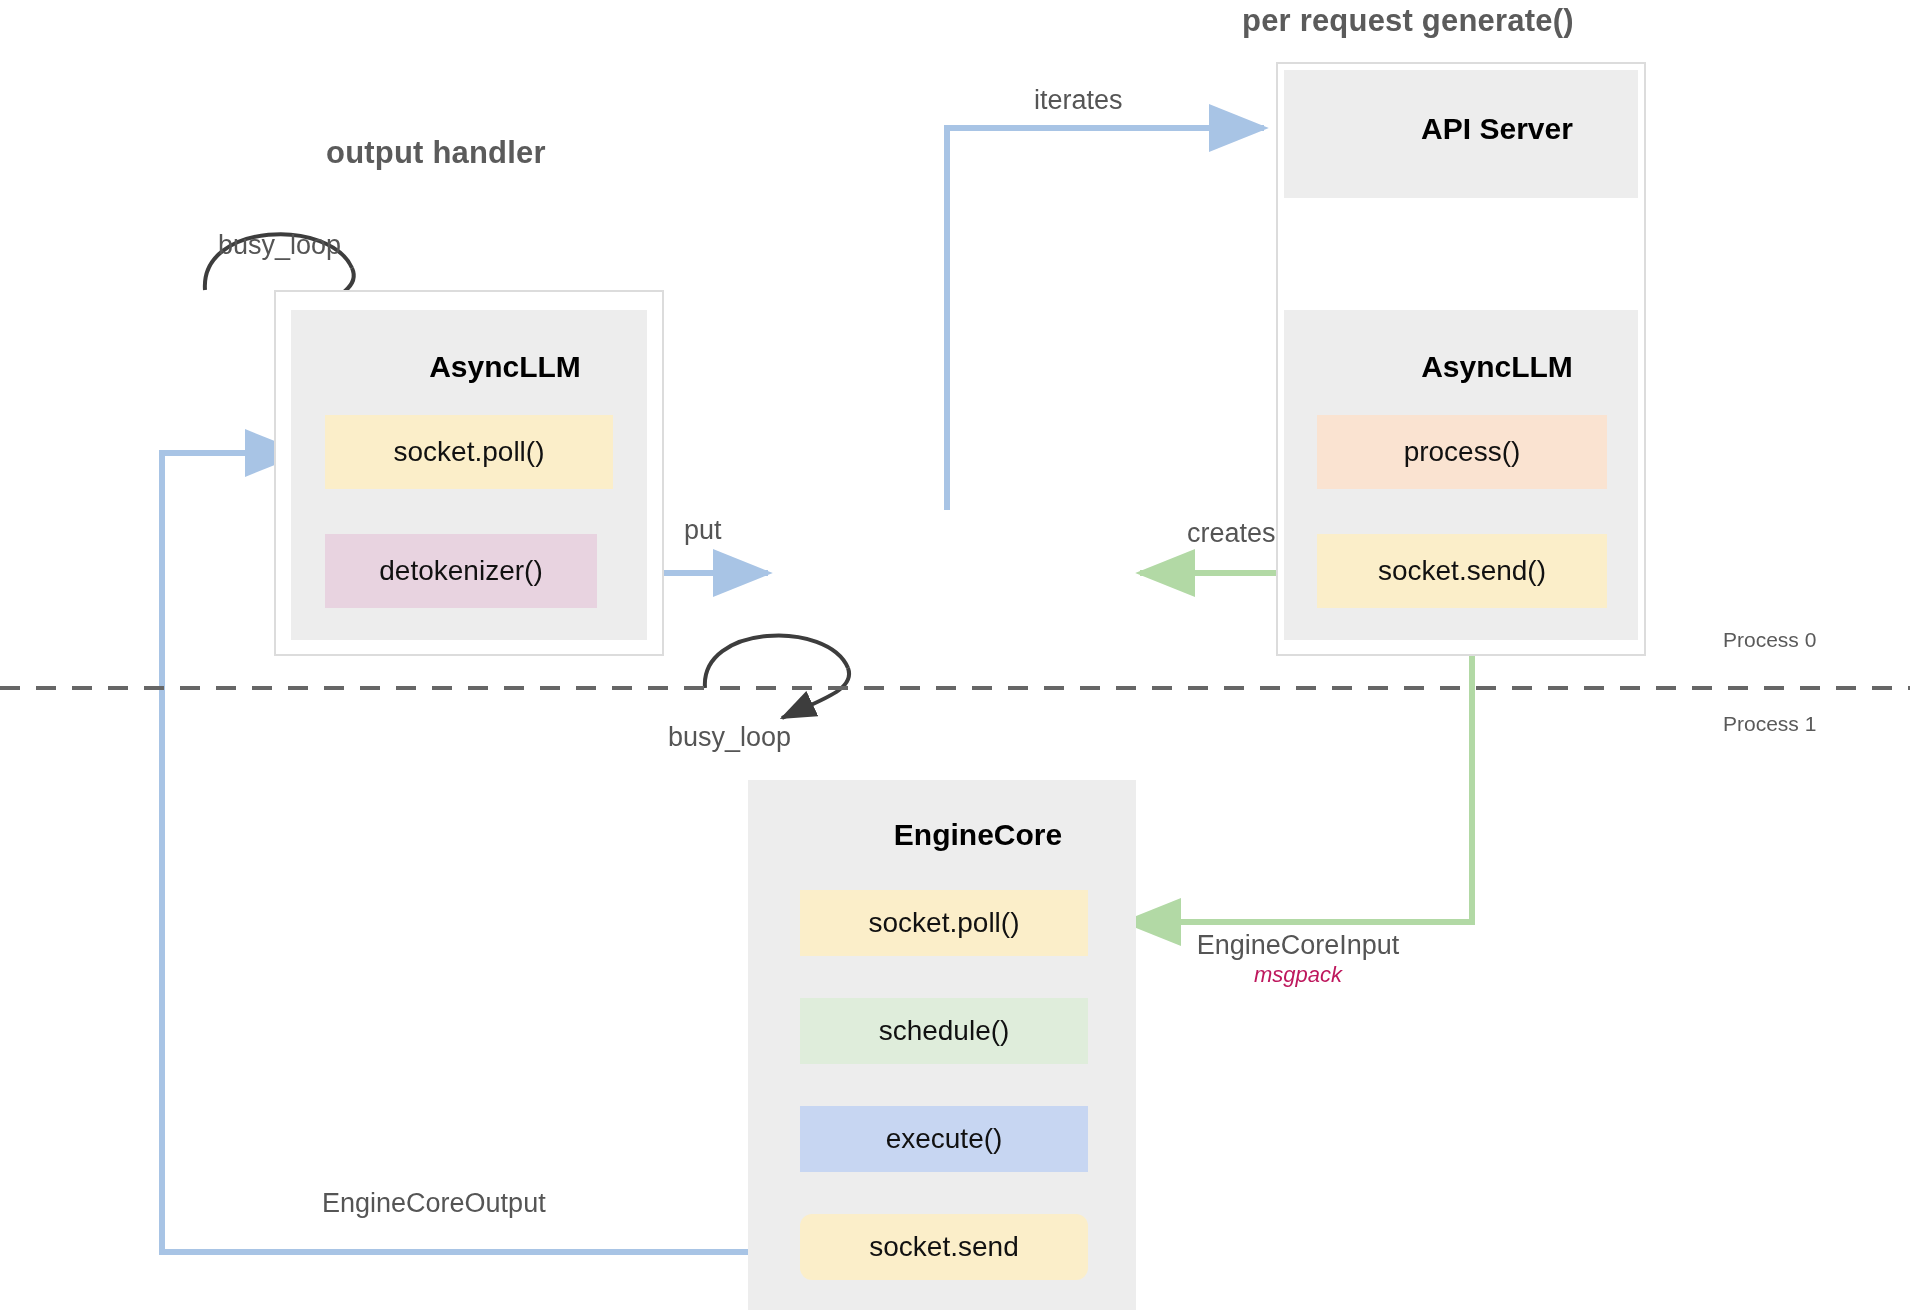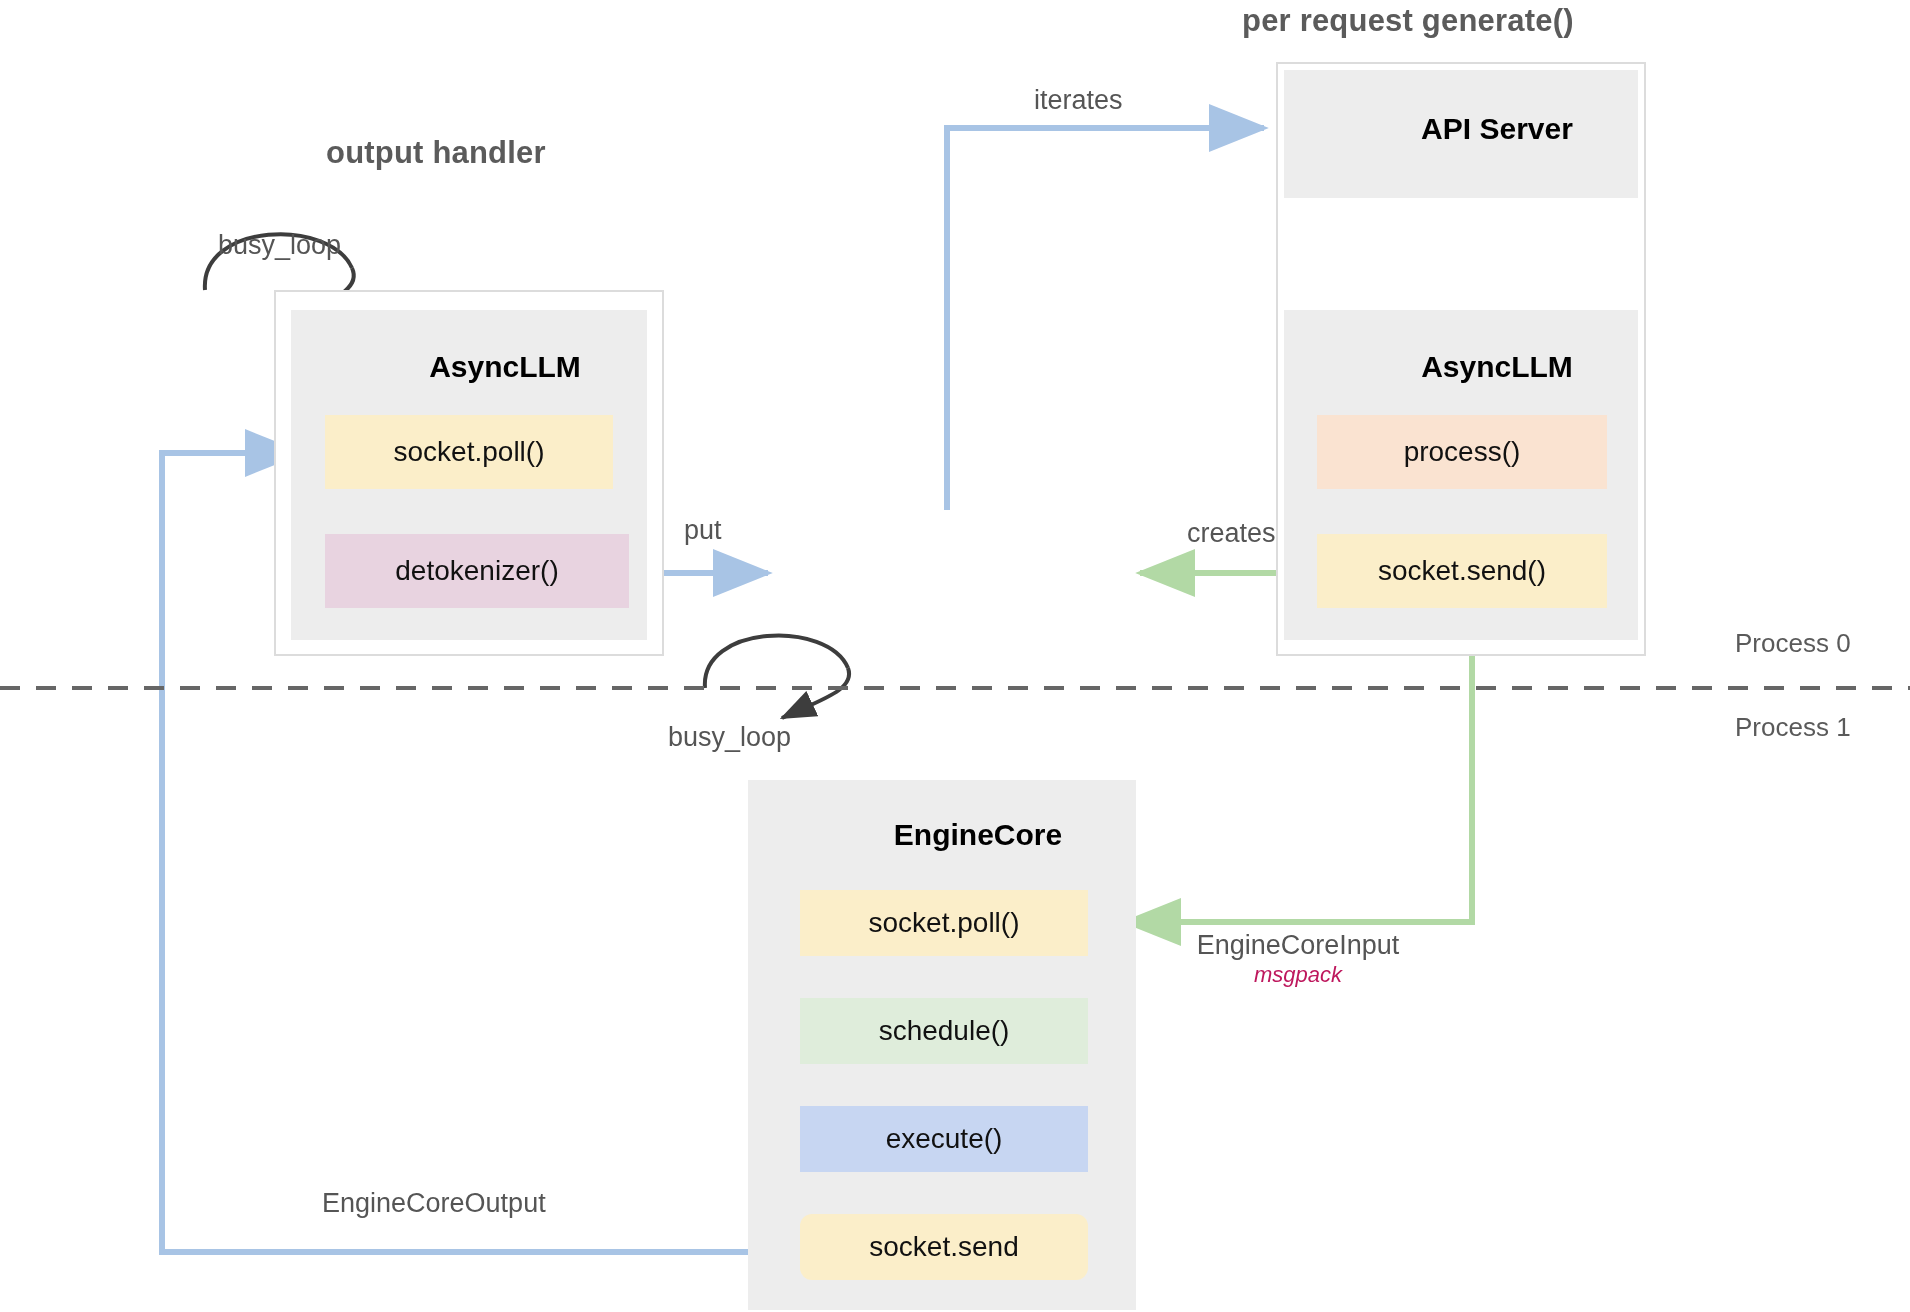--- a/index.html
+++ b/index.html
@@ -74,24 +74,23 @@
     white-space: nowrap;
   }
   .edge-label {
     position: absolute;
     font-size: 27px;
     color: #555555;
     white-space: nowrap;
   }
   .proc-label {
     position: absolute;
-    font-size: 26px;
+    font-size: 21px;
     color: #5a5a5a;
     white-space: nowrap;
-    margin-left: 12px;
   }
   .msg-label {
     position: absolute;
     text-align: center;
     white-space: nowrap;
   }
   .msg-label .l1 {
     display: block;
     font-size: 27px;
     color: #555555;
@@ -152,21 +151,21 @@
   <div class="edge-label" style="left:218px; top:230px;">busy_loop</div>
 
   <div class="outer-box" style="left:274px; top:290px; width:390px; height:366px;"></div>
 
   <div class="comp-box" style="left:291px; top:310px; width:356px; height:330px;">
     <div class="comp-title" style="left:0; top:40px;">AsyncLLM</div>
   </div>
 
   <div class="slot" style="left:325px; top:415px; width:288px; height:74px; background:#fbeec9;">socket.poll()</div>
 
-  <div class="slot" style="left:325px; top:534px; width:304px; height:74px; background:#e8d3e0;">detokenizer()</div>
+  <div class="slot" style="left:325px; top:534px; width:272px; height:74px; background:#e8d3e0;">detokenizer()</div>
 
 
   <div class="edge-label" style="left:684px; top:515px;">put</div>
 
   <div class="edge-label" style="left:1148px; top:518px;margin-left:39px;">creates</div>
 
   <div class="edge-label" style="left:1034px; top:85px;">iterates</div>
 
   <div class="grp-title" style="left:1242px; top:3px;">per request generate()</div>
 

